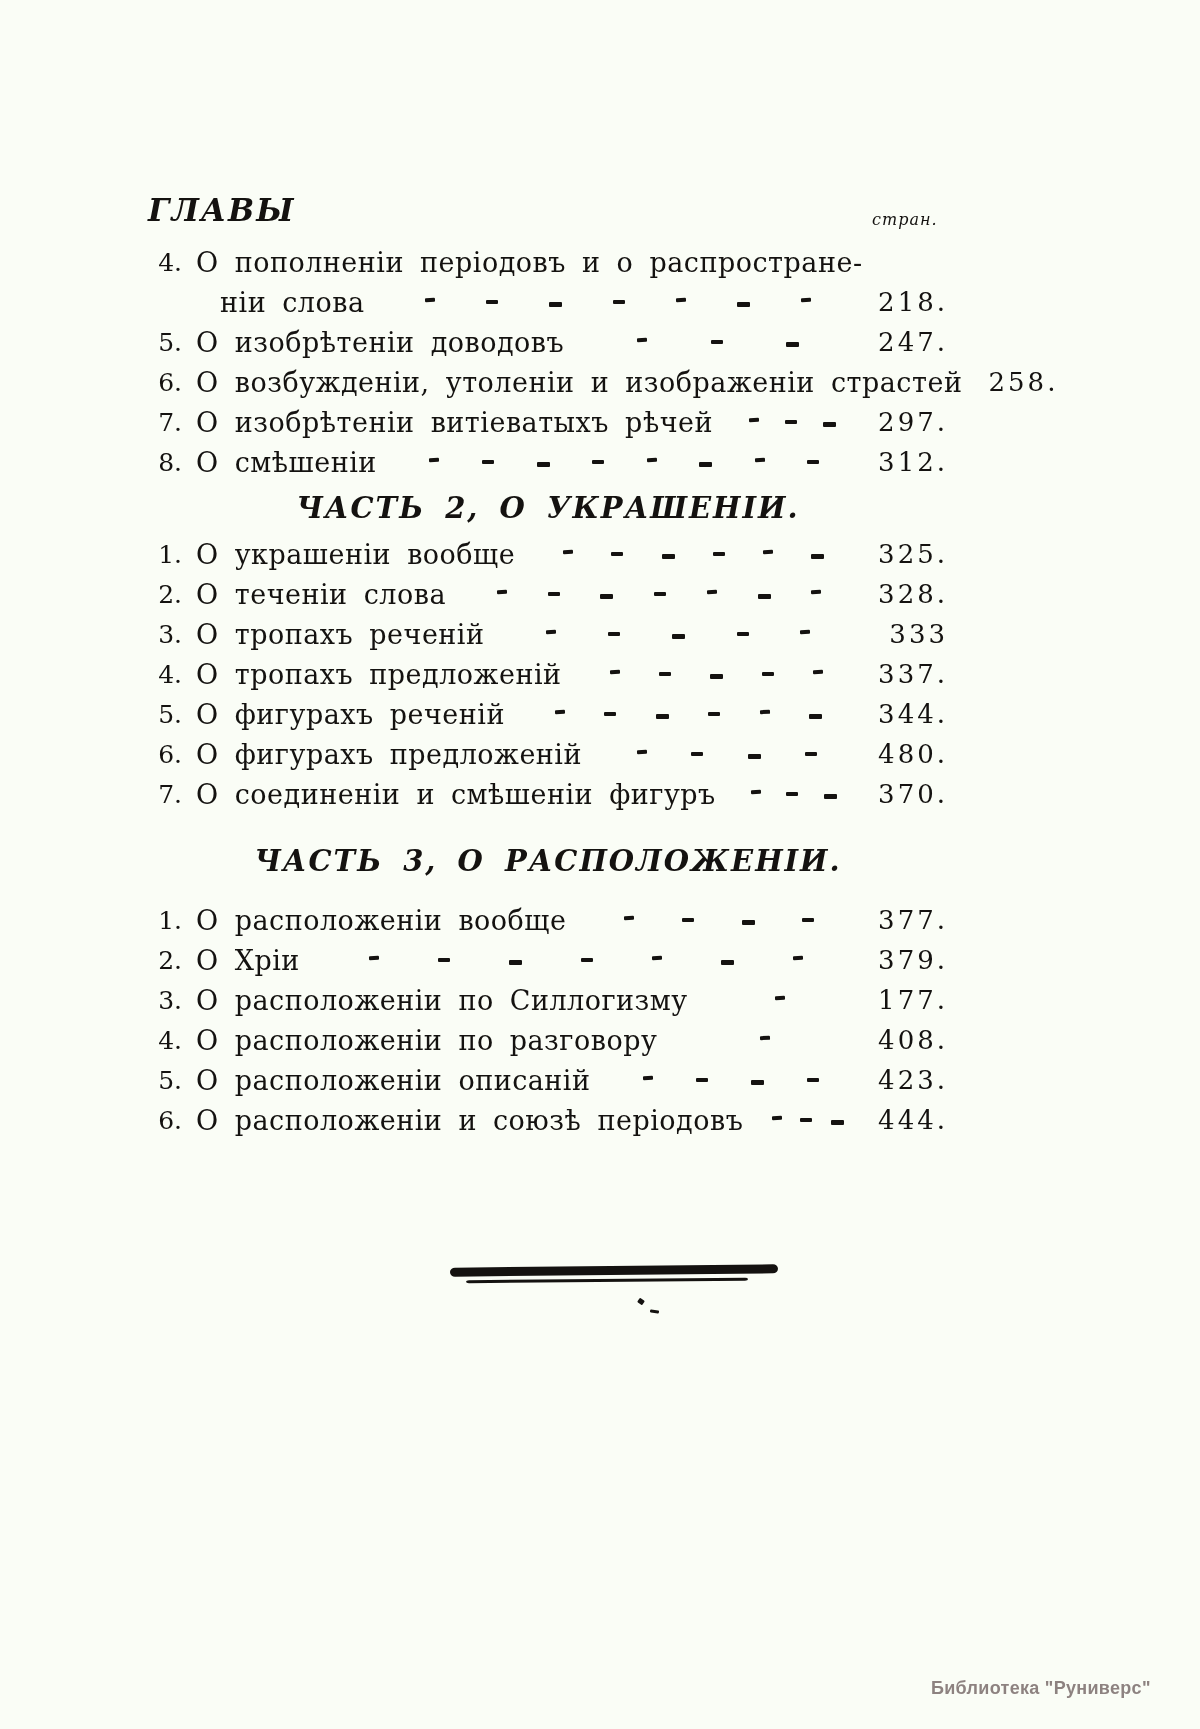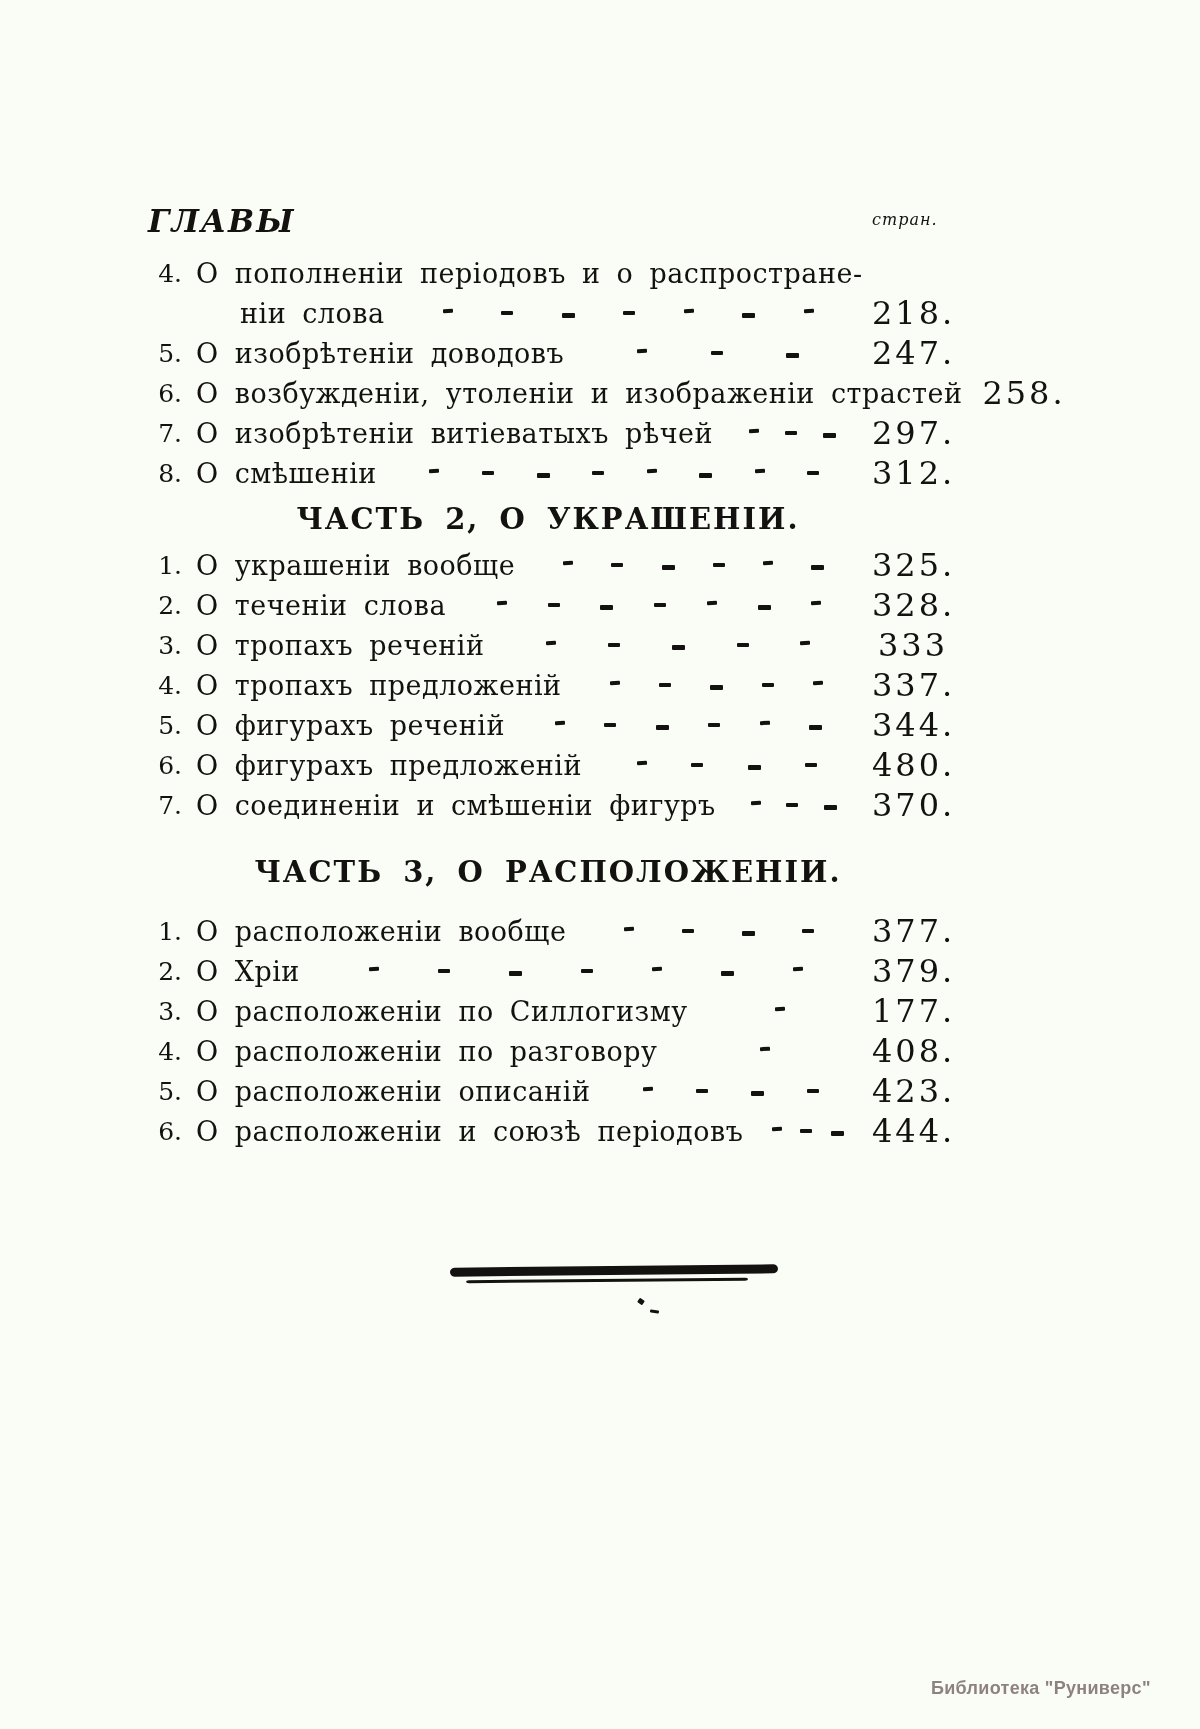--- a/index.html
+++ b/index.html
@@ -10,21 +10,21 @@
   }
   .page{
     position:relative;
     width:1200px;height:1729px;
     background:var(--paper,#fafdf6);
     color:var(--ink,#141210);
     overflow:hidden;
   }
   .toc{
     position:absolute;
-    left:148px;top:203px;
+    left:148px;top:192px;
     width:800px;
   }
   .toc-heading{
     margin:0 0 14px 0;
     font-size:31px;
     font-style:italic;
     font-weight:600;
     letter-spacing:2px;
   }
   .stran-label{
@@ -46,50 +46,51 @@
     flex:0 0 auto;
   }
   .row .title{
     margin-left:14px;
     font-size:27px;
     white-space:nowrap;
     word-spacing:7px;
     letter-spacing:0.5px;
     flex:0 0 auto;
   }
-  .row.cont .title{ margin-left:58px; }
+  .row.cont .title{ margin-left:38px; }
   .row .dashes{
     flex:1 1 auto;
     display:flex;
     justify-content:space-evenly;
     align-items:center;
     height:100%;
     padding:0 10px;
   }
   .dash{
     display:block;
     width:12px;height:4px;
     background:var(--ink,#141210);
     border-radius:1px;
   }
   .dash:nth-child(odd){ transform:translateY(-2px) rotate(-2deg); width:10px;}
   .dash:nth-child(3n){ transform:translateY(2px); width:13px; height:5px;}
   .row .pg{
     flex:0 0 auto;
     width:76px;
     text-align:right;
-    font-size:32px;
+    font-size:26px;
     letter-spacing:3px;
   }
   .section-heading{
     height:52px;
     display:flex;
     align-items:center;
     justify-content:center;
     font-size:29px;
+    font-style:italic;
     font-weight:600;
     letter-spacing:2px;
     word-spacing:8px;
   }
   .section-heading.part3{
     height:86px;
     padding-top:8px;
     box-sizing:border-box;
   }
   .end-rule{

